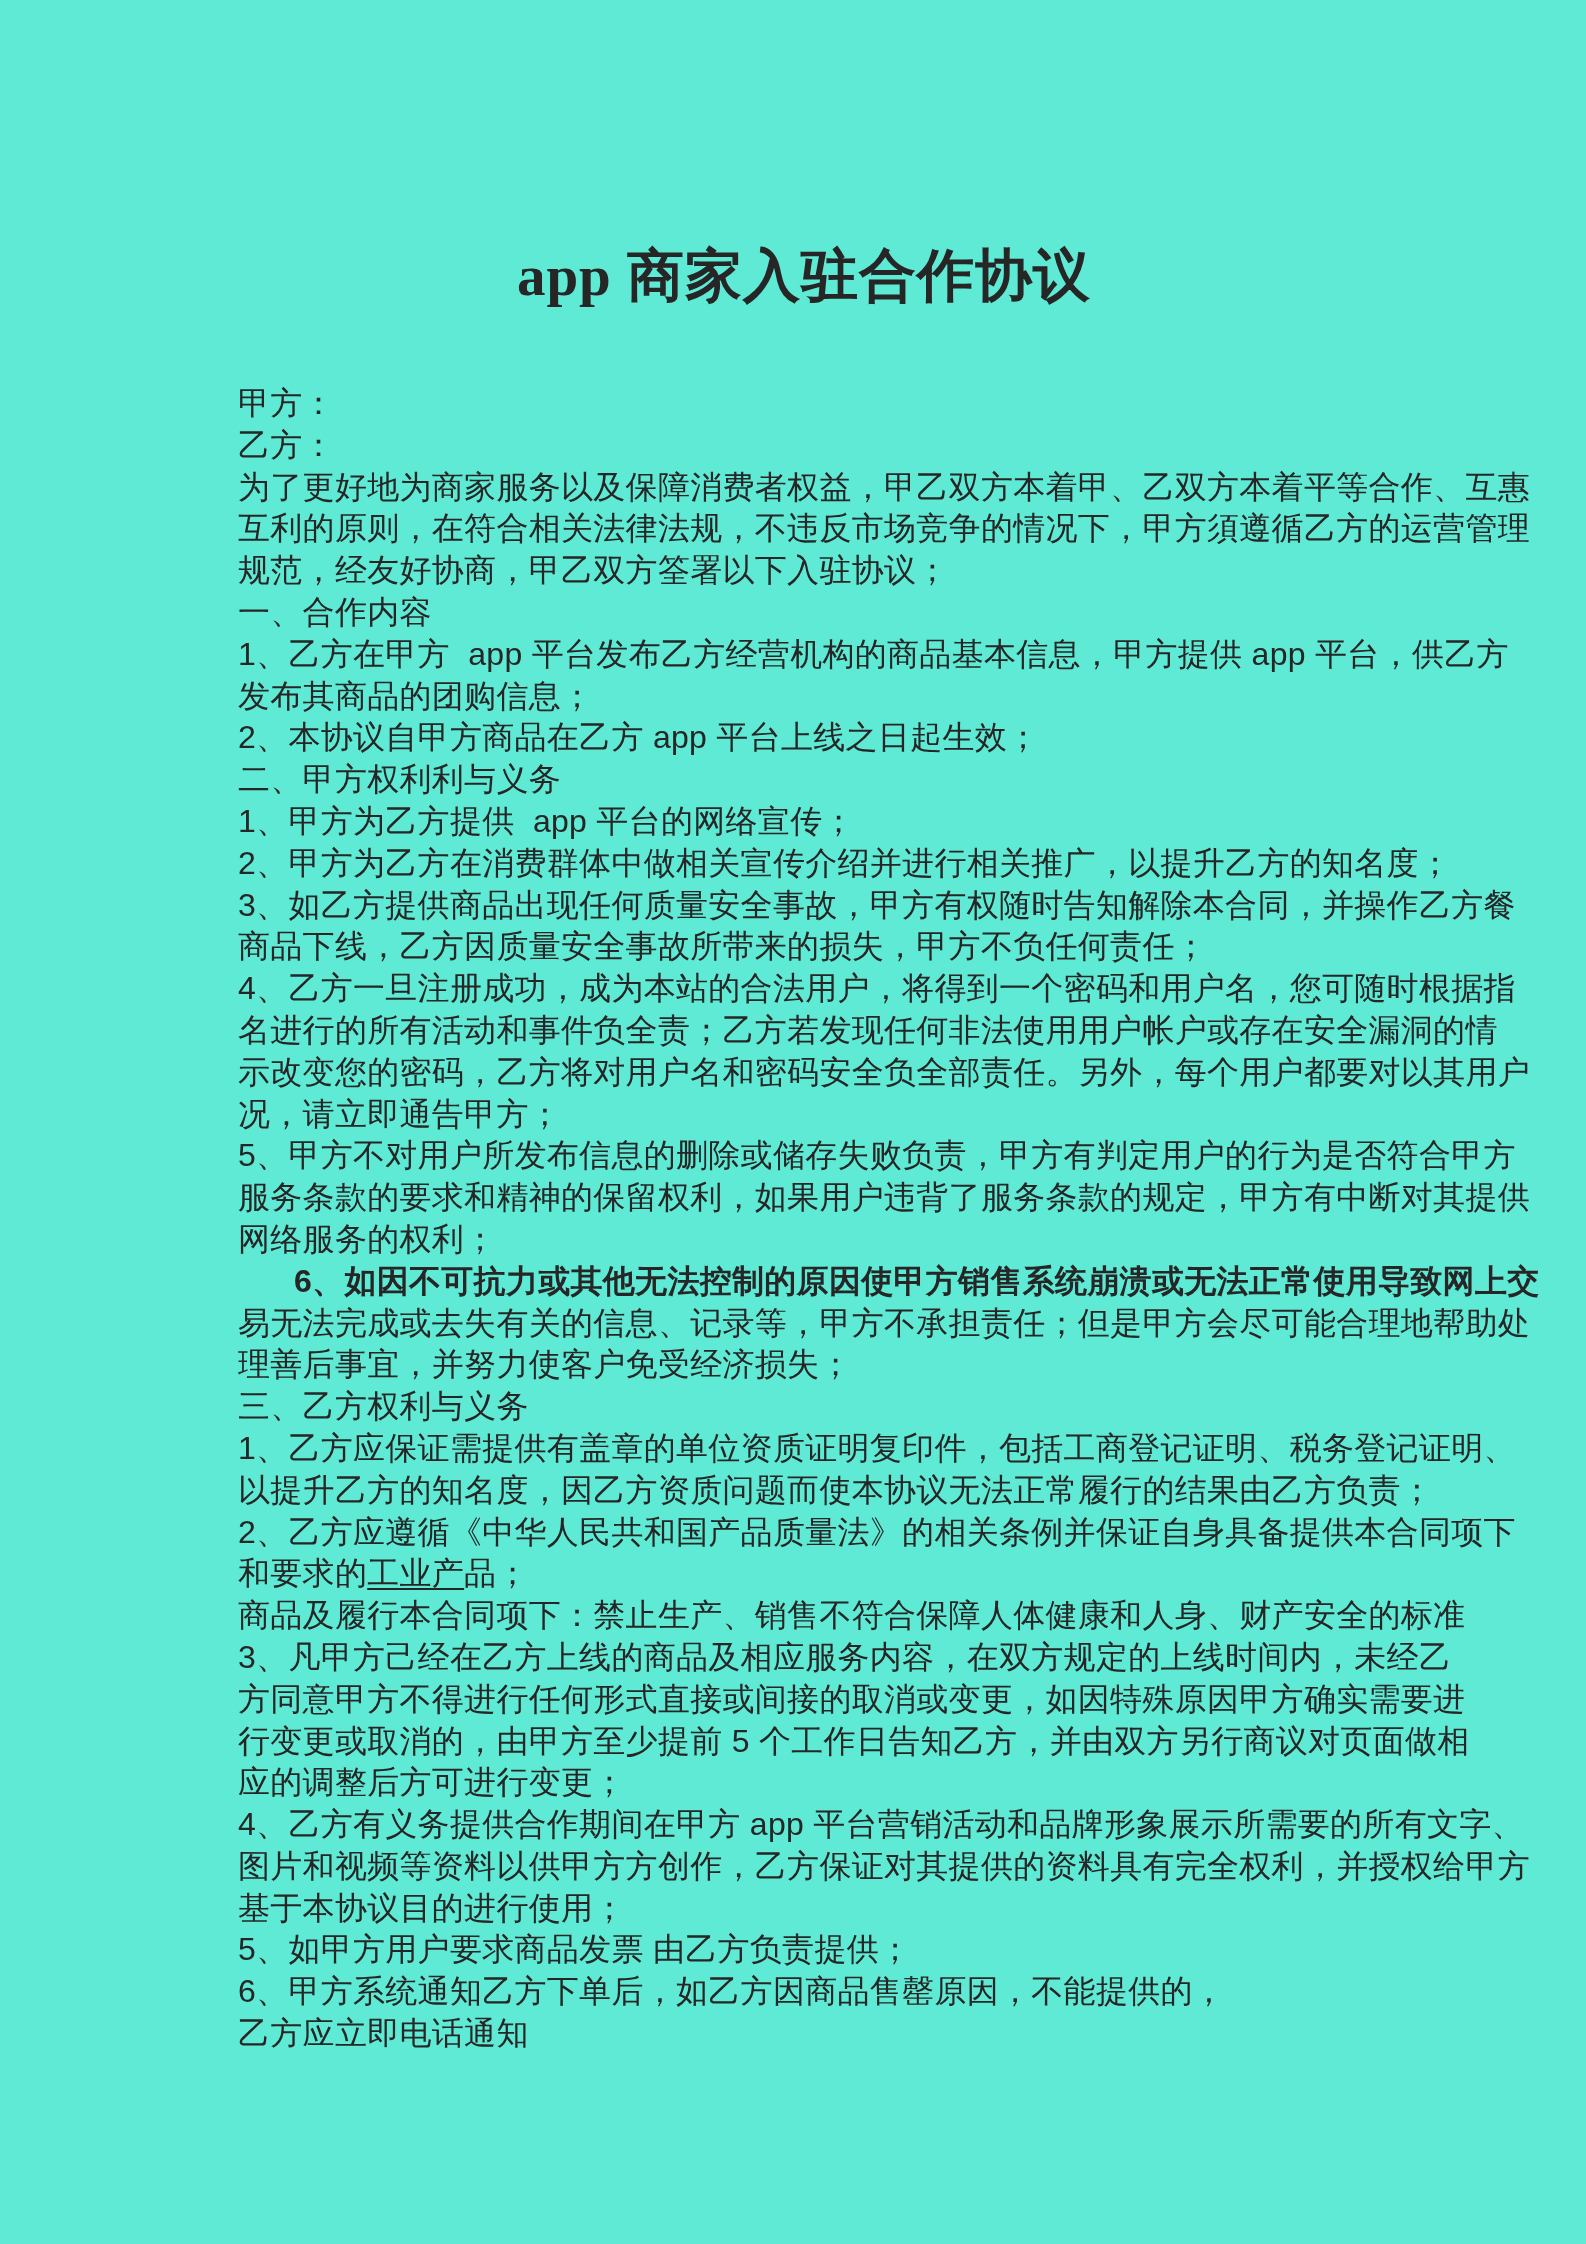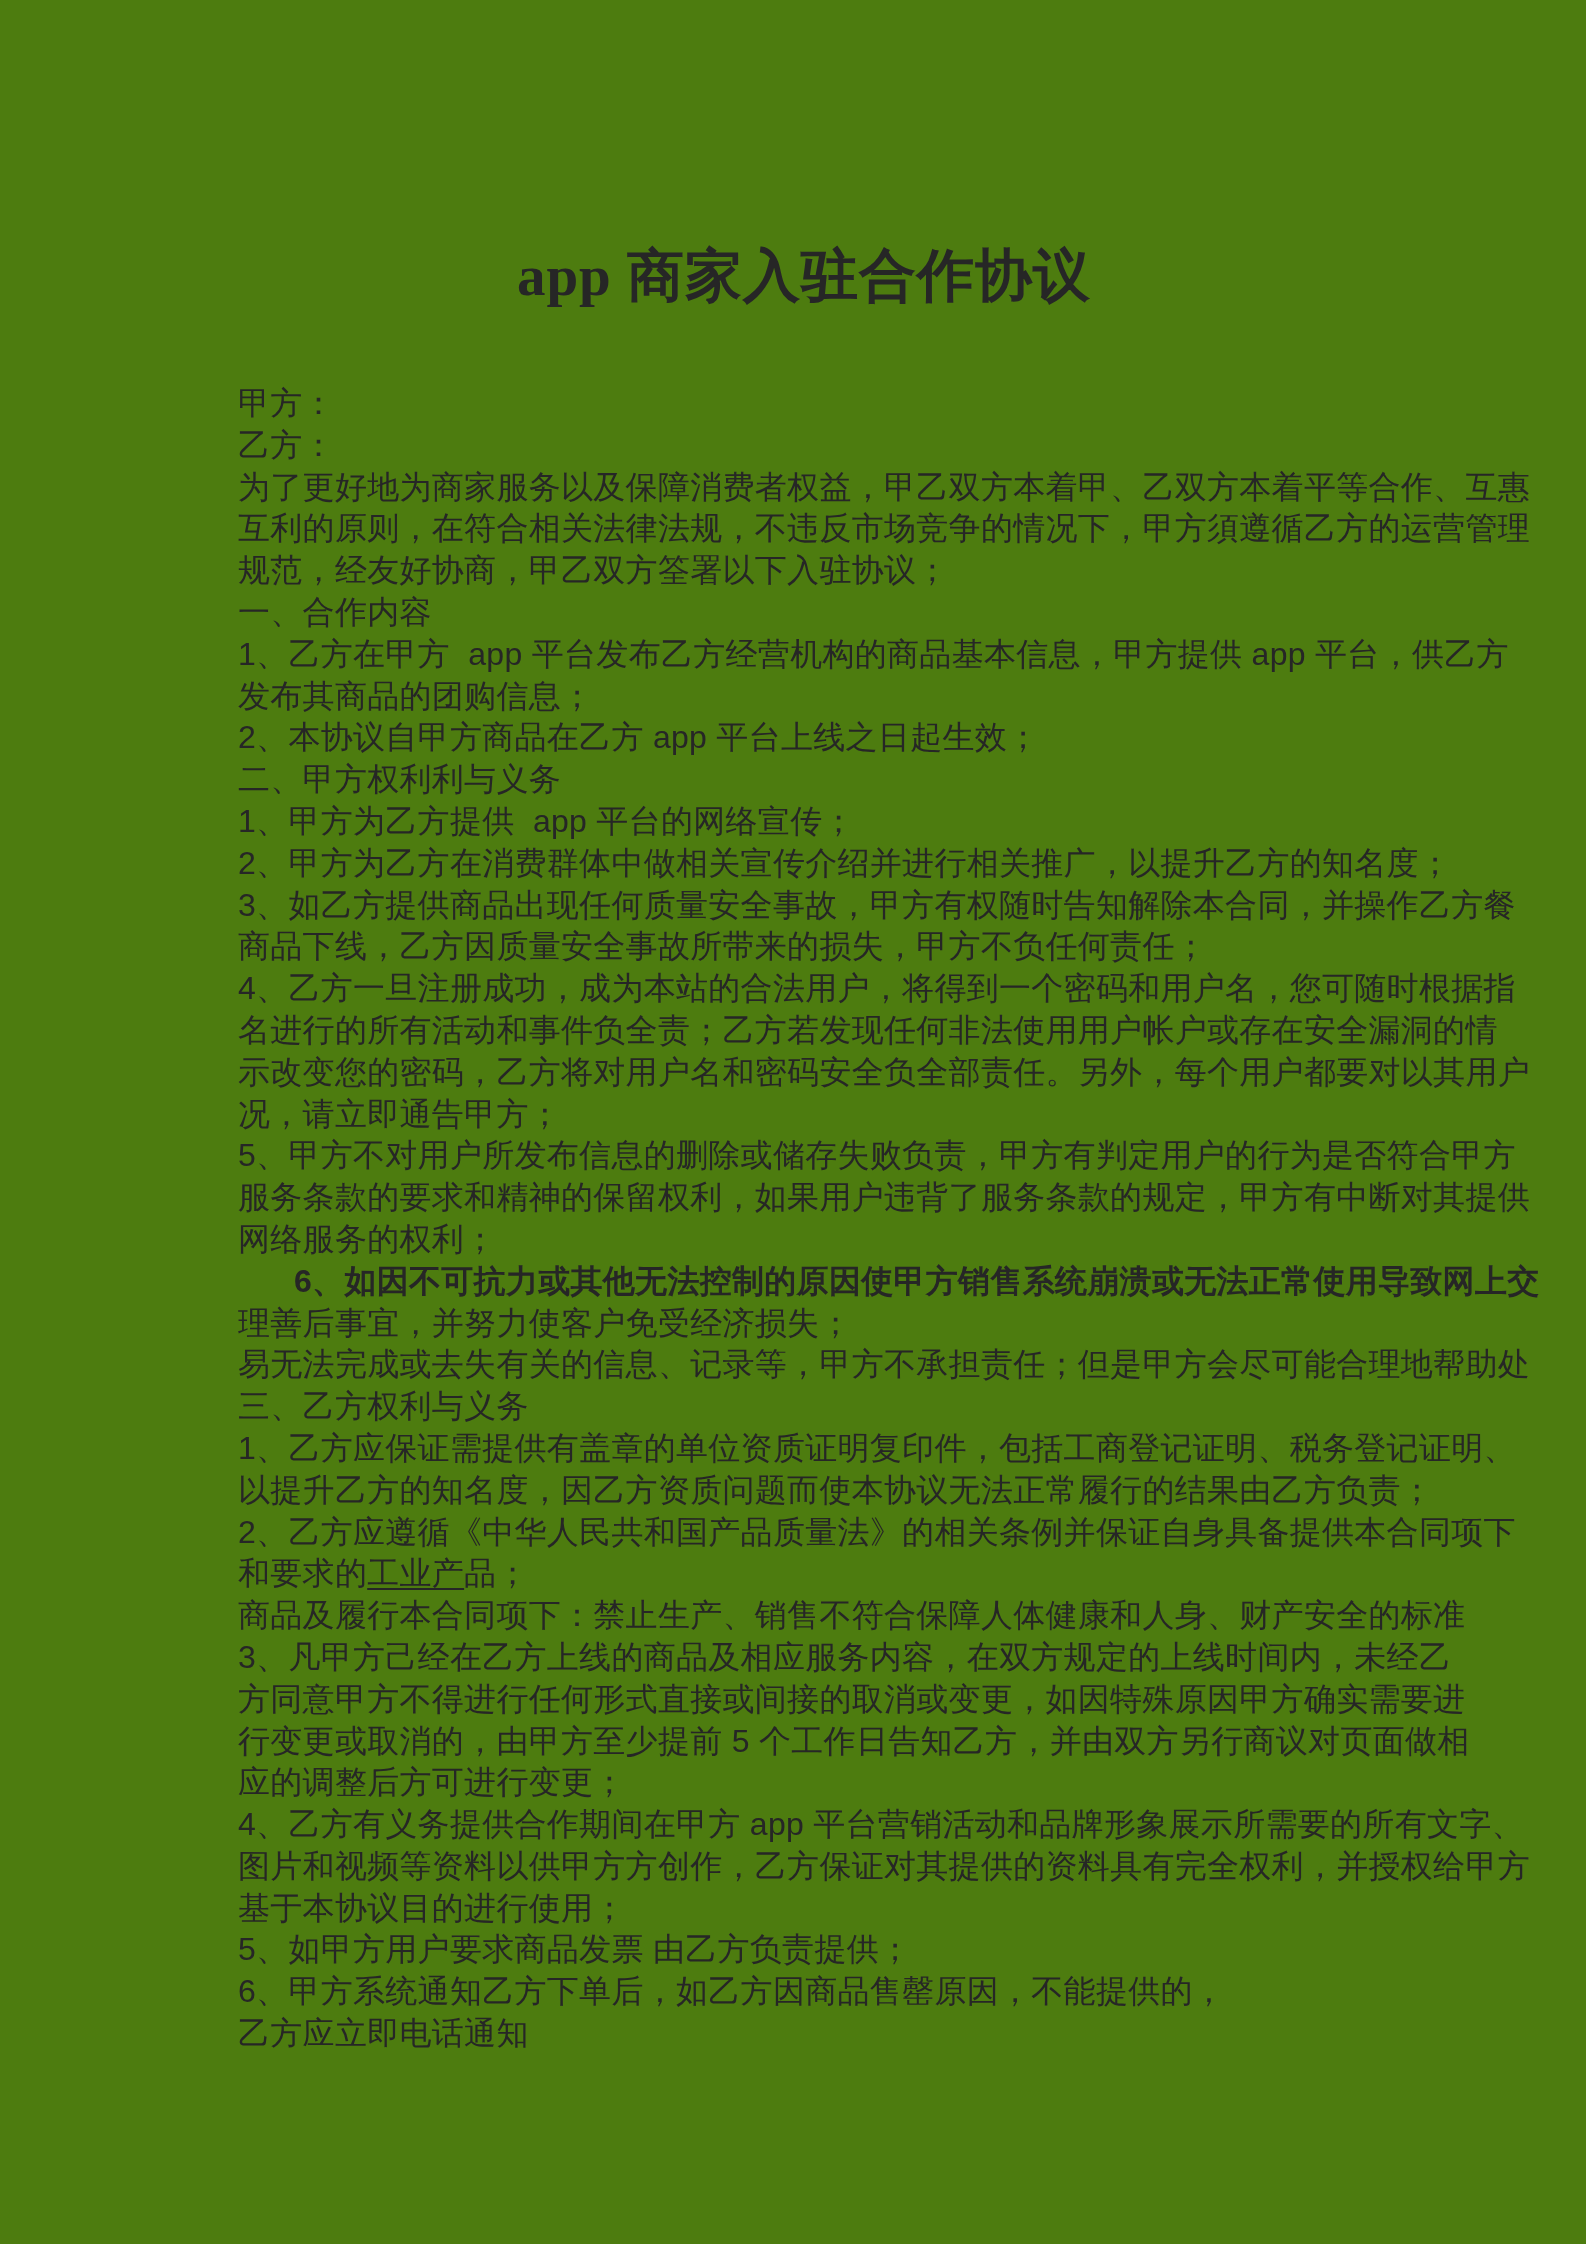--- a/index.html
+++ b/index.html
@@ -4,21 +4,21 @@
 <style>
   html, body {
     margin: 0;
     padding: 0;
     background: #ffffff;
   }
   .page {
     position: relative;
     width: 1586px;
     height: 2244px;
-    background: #4d7c0f;
+    background: #5eead4;
     font-family: "Liberation Sans", sans-serif;
     color: #262626;
     overflow: hidden;
   }
   .doc-title {
     position: absolute;
     top: 243px;
     left: 238px;
     width: 1132px;
     margin: 0;
@@ -74,22 +74,22 @@
       <div class="line">3、如乙方提供商品出现任何质量安全事故，甲方有权随时告知解除本合同，并操作乙方餐</div>
       <div class="line">商品下线，乙方因质量安全事故所带来的损失，甲方不负任何责任；</div>
       <div class="line">4、乙方一旦注册成功，成为本站的合法用户，将得到一个密码和用户名，您可随时根据指</div>
       <div class="line">名进行的所有活动和事件负全责；乙方若发现任何非法使用用户帐户或存在安全漏洞的情</div>
       <div class="line">示改变您的密码，乙方将对用户名和密码安全负全部责任。另外，每个用户都要对以其用户</div>
       <div class="line">况，请立即通告甲方；</div>
       <div class="line">5、甲方不对用户所发布信息的删除或储存失败负责，甲方有判定用户的行为是否符合甲方</div>
       <div class="line">服务条款的要求和精神的保留权利，如果用户违背了服务条款的规定，甲方有中断对其提供</div>
       <div class="line">网络服务的权利；</div>
       <div class="line indent">6、如因不可抗力或其他无法控制的原因使甲方销售系统崩溃或无法正常使用导致网上交</div>
+      <div class="line">易无法完成或去失有关的信息、记录等，甲方不承担责任；但是甲方会尽可能合理地帮助处</div>
       <div class="line">理善后事宜，并努力使客户免受经济损失；</div>
-      <div class="line">易无法完成或去失有关的信息、记录等，甲方不承担责任；但是甲方会尽可能合理地帮助处</div>
       <div class="line">三、乙方权利与义务</div>
       <div class="line">1、乙方应保证需提供有盖章的单位资质证明复印件，包括工商登记证明、税务登记证明、</div>
       <div class="line">以提升乙方的知名度，因乙方资质问题而使本协议无法正常履行的结果由乙方负责；</div>
       <div class="line">2、乙方应遵循《中华人民共和国产品质量法》的相关条例并保证自身具备提供本合同项下</div>
       <div class="line"><span>和要求的</span><span class="u">工业产</span><span>品；</span></div>
       <div class="line">商品及履行本合同项下：禁止生产、销售不符合保障人体健康和人身、财产安全的标准</div>
       <div class="line">3、凡甲方己经在乙方上线的商品及相应服务内容，在双方规定的上线时间内，未经乙</div>
       <div class="line">方同意甲方不得进行任何形式直接或间接的取消或变更，如因特殊原因甲方确实需要进</div>
       <div class="line">行变更或取消的，由甲方至少提前 5 个工作日告知乙方，并由双方另行商议对页面做相</div>
       <div class="line">应的调整后方可进行变更；</div>

